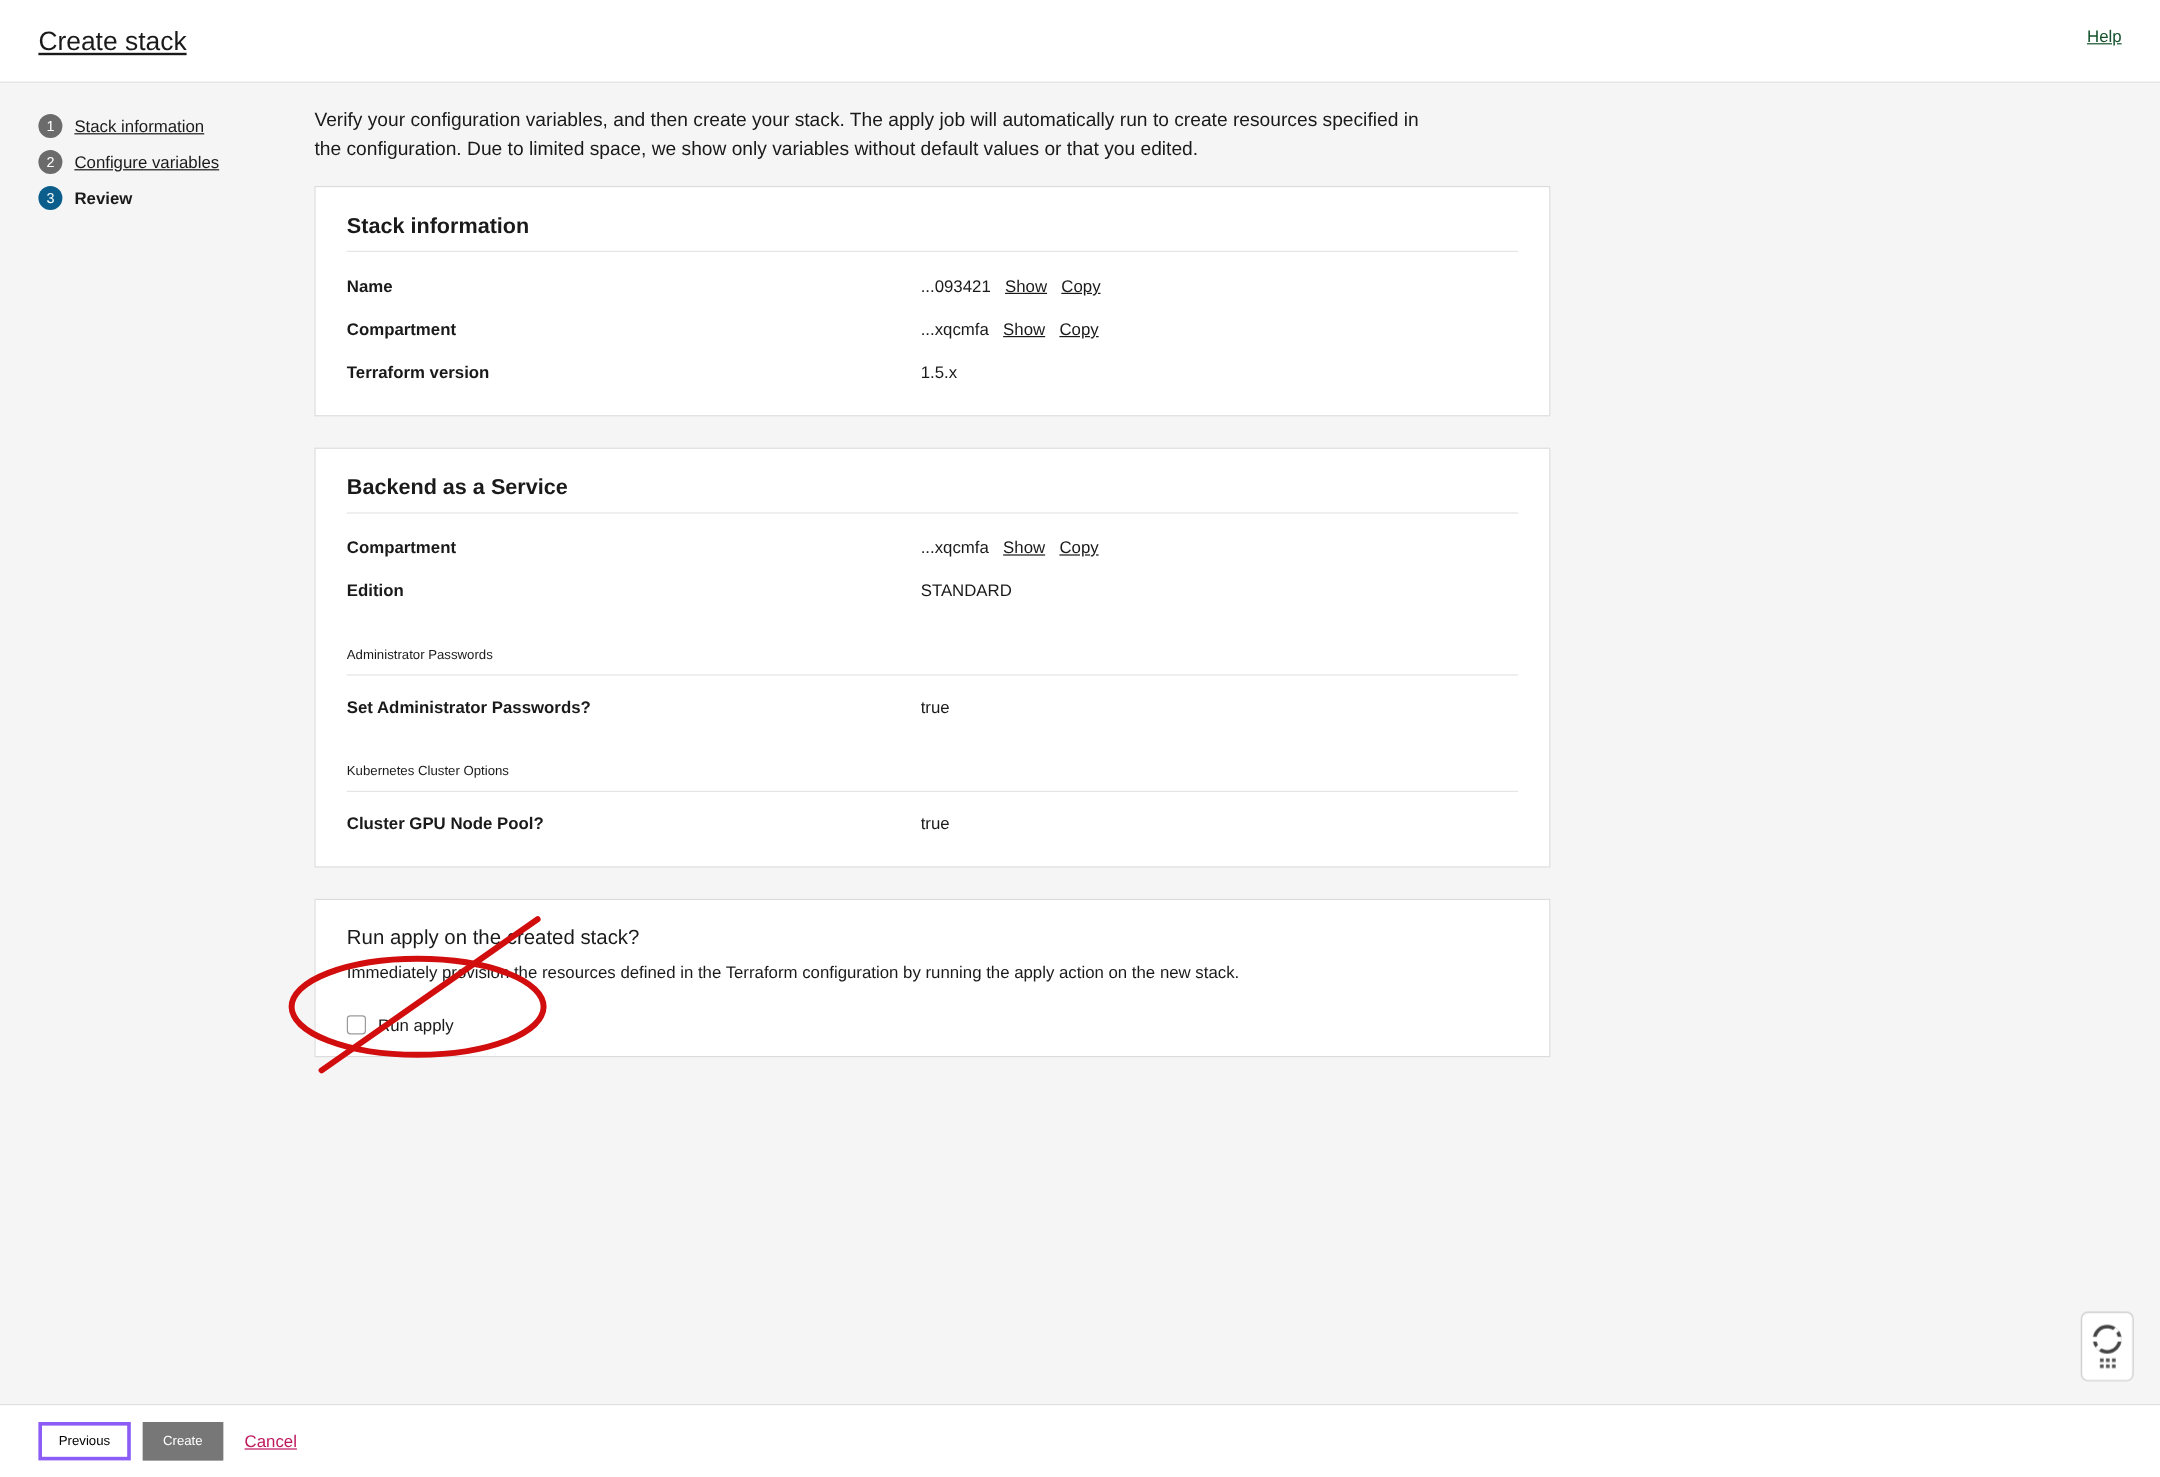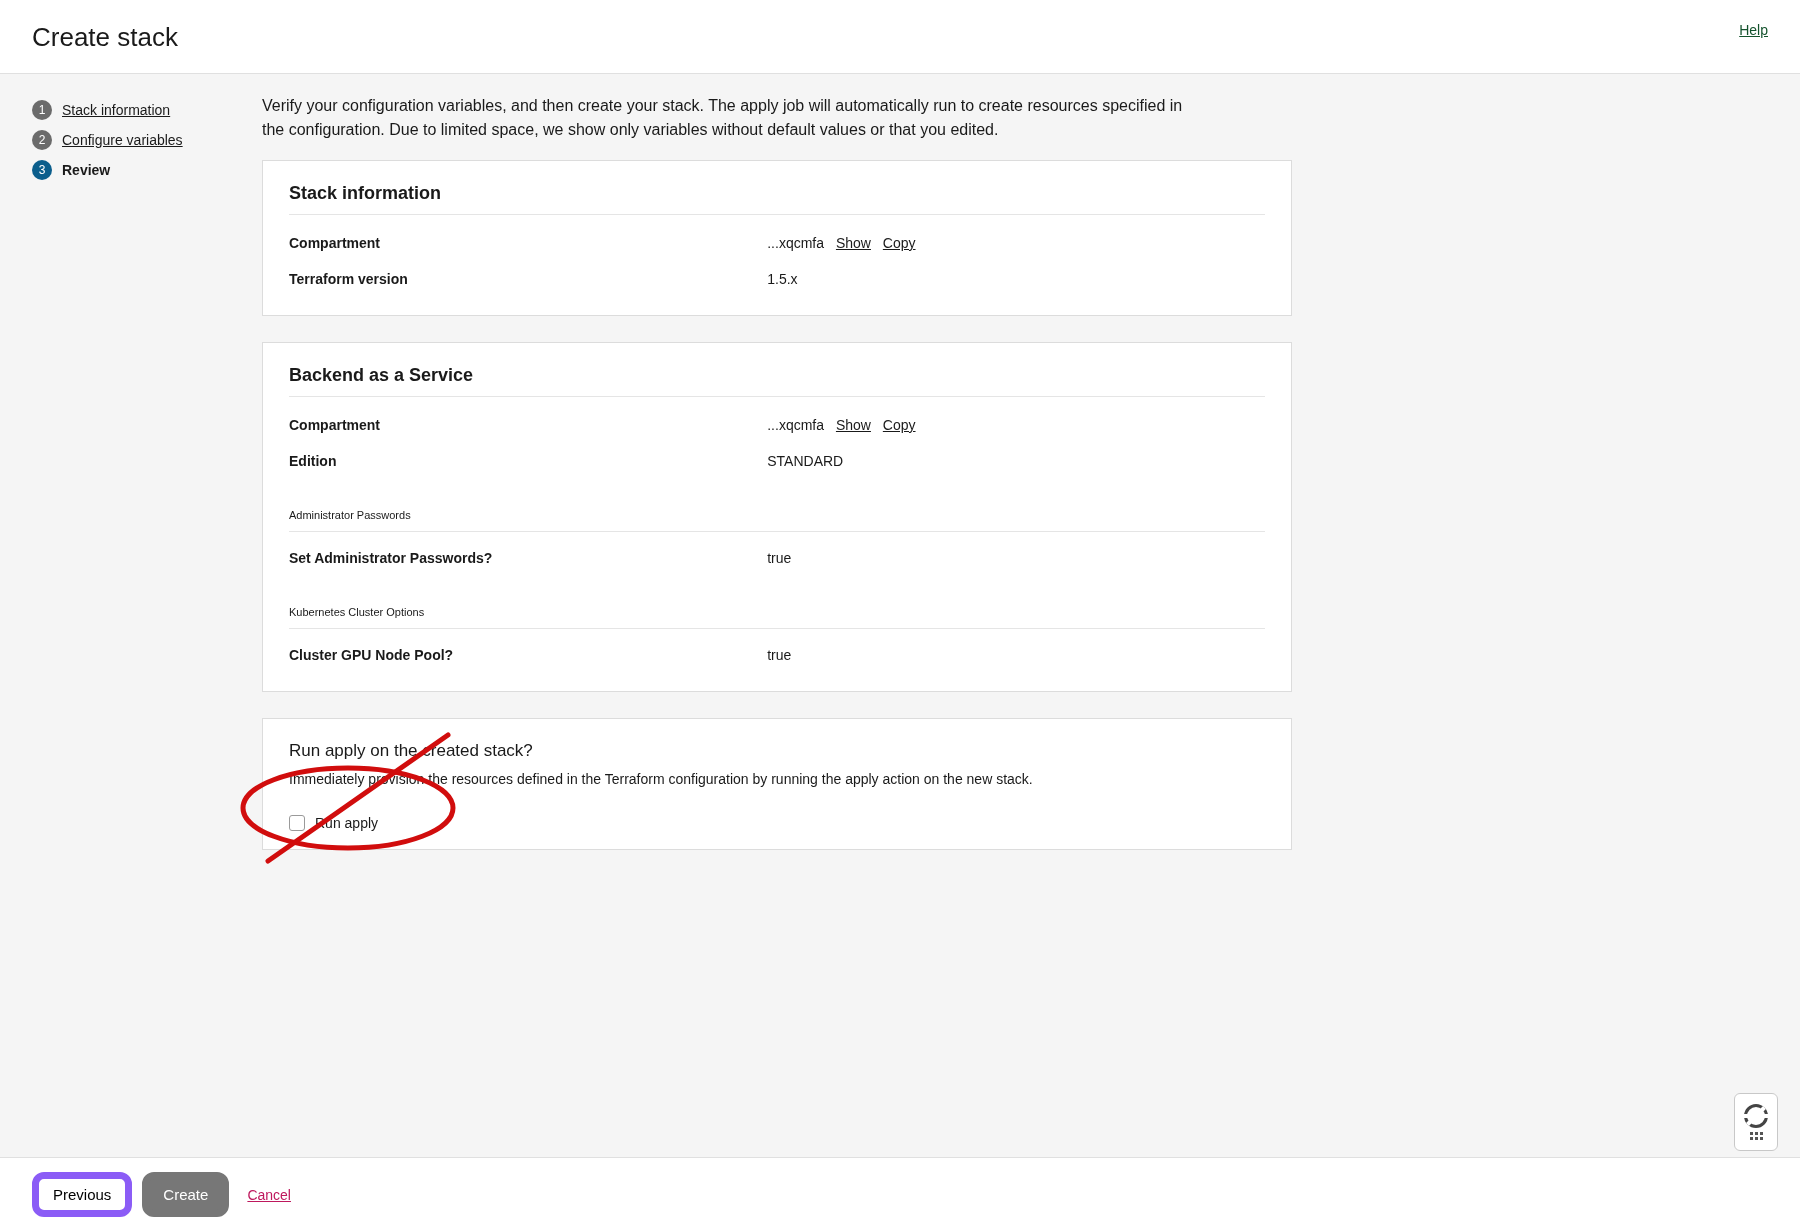--- a/index.html
+++ b/index.html
@@ -13,21 +13,21 @@
 
   
   .header {
     background: #fff;
     border-bottom: 1px solid #e0e0e0;
     padding: 22px 32px 20px 32px;
     display: flex;
     justify-content: space-between;
     align-items: flex-start;
   }
-  .header h1 { font-size: 26px; font-weight: 400; }
+  .header h1 { font-size: 22px; font-weight: 400; text-decoration: underline; }
   .header a { color: #14532d; text-decoration: underline; font-size: 14px; }
 
   
   .body { flex: 1; display: flex; padding: 20px 32px 40px 32px; }
 
   
   .steps { width: 230px; flex-shrink: 0; padding-top: 6px; }
   .step { display: flex; align-items: center; margin-bottom: 10px; font-size: 14px; }
   .step-badge {
     width: 20px; height: 20px; border-radius: 50%;
@@ -85,22 +85,22 @@
   .annotation svg { width: 100%; height: 100%; overflow: visible; }
   .annotation ellipse,
   .annotation line { stroke: #d10d0d; stroke-width: 5; fill: none; stroke-linecap: round; }
 
   
   .footer {
     background: #fff; border-top: 1px solid #e0e0e0;
     padding: 14px 32px; display: flex; align-items: center; gap: 10px;
   }
   .btn {
-    font-size: 15px; padding: 7px 14px; border-radius: 12px;
-    border: 7px solid #8b5cf6; background: #fff; cursor: pointer;
+    font-size: 11px; padding: 7px 14px; border-radius: 0;
+    border: 3px solid #8b5cf6; background: #fff; cursor: pointer;
   }
   .btn.primary { background: #777; color: #fff; border-color: #777; }
   .footer a { color: #be185d; text-decoration: underline; margin-left: 8px; font-size: 14px; }
 
   
   .help-widget {
     position: fixed; right: 22px; bottom: 80px;
     width: 44px; height: 58px; background: #fff;
     border: 1px solid #c8c8c8; border-radius: 6px;
     display: flex; flex-direction: column; align-items: center; justify-content: center;
@@ -145,20 +145,28 @@
       </div>
     </div>
 
     <div class="main">
 
       <p class="intro">Verify your configuration variables, and then create your stack. The apply job will automatically run to create resources specified in the configuration. Due to limited space, we show only variables without default values or that you edited.</p>
 
       <div class="card">
         <h2>Stack information</h2>
 
+        <div class="row">
+          <div class="label">Name</div>
+          <div class="value">
+            <span class="trunc">...093421</span>
+            <a href="#">Show</a>
+            <a href="#">Copy</a>
+          </div>
+        </div>
 
 
         <div class="row">
           <div class="label">Compartment</div>
           <div class="value">
             <span class="trunc">...xqcmfa</span>
             <a href="#">Show</a>
             <a href="#">Copy</a>
           </div>
         </div>

